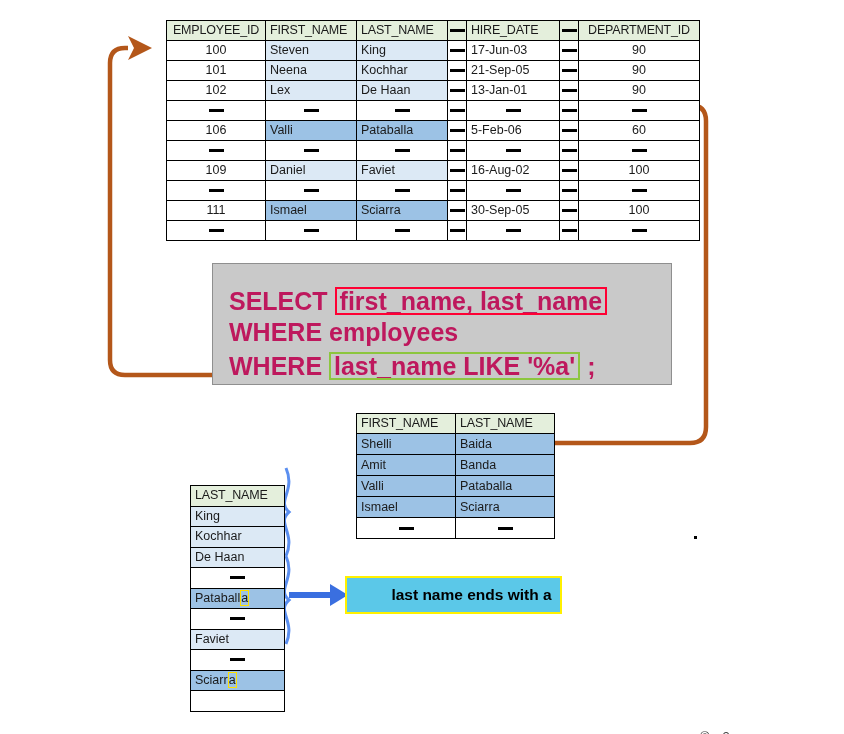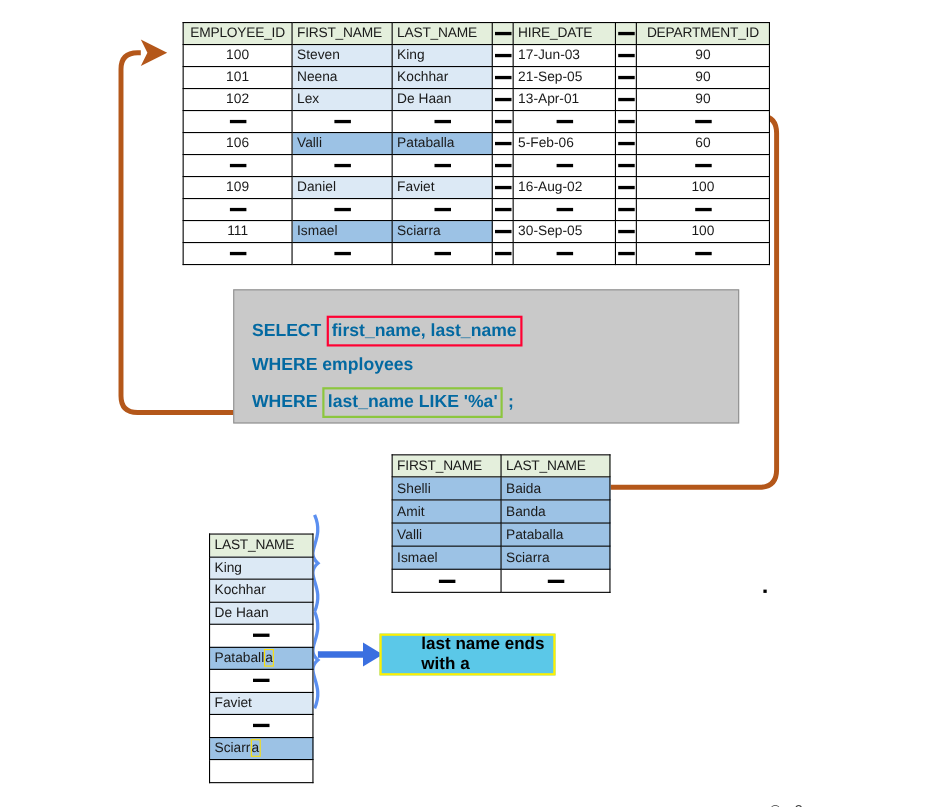--- a/index.html
+++ b/index.html
@@ -74,22 +74,22 @@
     width: 460px;
     height: 122px;
     background: #C9C9C9;
     border: 1px solid #8f8f8f;
     box-sizing: border-box;
   }
   .sql-line {
     position: absolute;
     font-family: "Liberation Sans", sans-serif;
     font-weight: bold;
-    font-size: 16px;
-    color: #0369a1;
+    font-size: 25px;
+    color: #be185d;
     white-space: nowrap;
     line-height: 24px;
   }
   #sql-line-1 { left: 16px; top: 23px; }
   #sql-line-2 { left: 16px; top: 56px; }
   #sql-line-3 { left: 16px; top: 88px; text-align: right; }
   .hl {
     display: inline-block;
     padding: 0 3px;
     box-sizing: border-box;
@@ -112,21 +112,21 @@
     padding: 0 0px;
     margin: 0;
     line-height: 14px;
   }
 
   
   #callout {
     position: absolute;
     left: 345px;
     top: 576px;
-    width: 160px;
+    width: 217px;
     height: 38px;
     background: #5BC8E8;
     border: 2px solid #FFF000;
     box-sizing: border-box;
     display: flex;
     align-items: center;
     justify-content: center;
     font-weight: bold;
     font-size: 15.5px;
     color: #000;
@@ -210,21 +210,21 @@
           <td class="c-dashcol"><span class="dash"></span></td>
           <td>21-Sep-05</td>
           <td class="c-dashcol"><span class="dash"></span></td>
           <td class="c-num">90</td>
         </tr>
         <tr>
           <td class="c-num">102</td>
           <td class="cell-lightblue">Lex</td>
           <td class="cell-lightblue">De Haan</td>
           <td class="c-dashcol"><span class="dash"></span></td>
-          <td>13-Apr-01</td>
+          <td>13-Jan-01</td>
           <td class="c-dashcol"><span class="dash"></span></td>
           <td class="c-num">90</td>
         </tr>
         <tr>
           <td class="c-num c-dashcol"><span class="dash"></span></td>
           <td class="cell-white c-dashcol"><span class="dash"></span></td>
           <td class="cell-white c-dashcol"><span class="dash"></span></td>
           <td class="c-dashcol"><span class="dash"></span></td>
           <td class="c-dashcol"><span class="dash"></span></td>
           <td class="c-dashcol"><span class="dash"></span></td>

